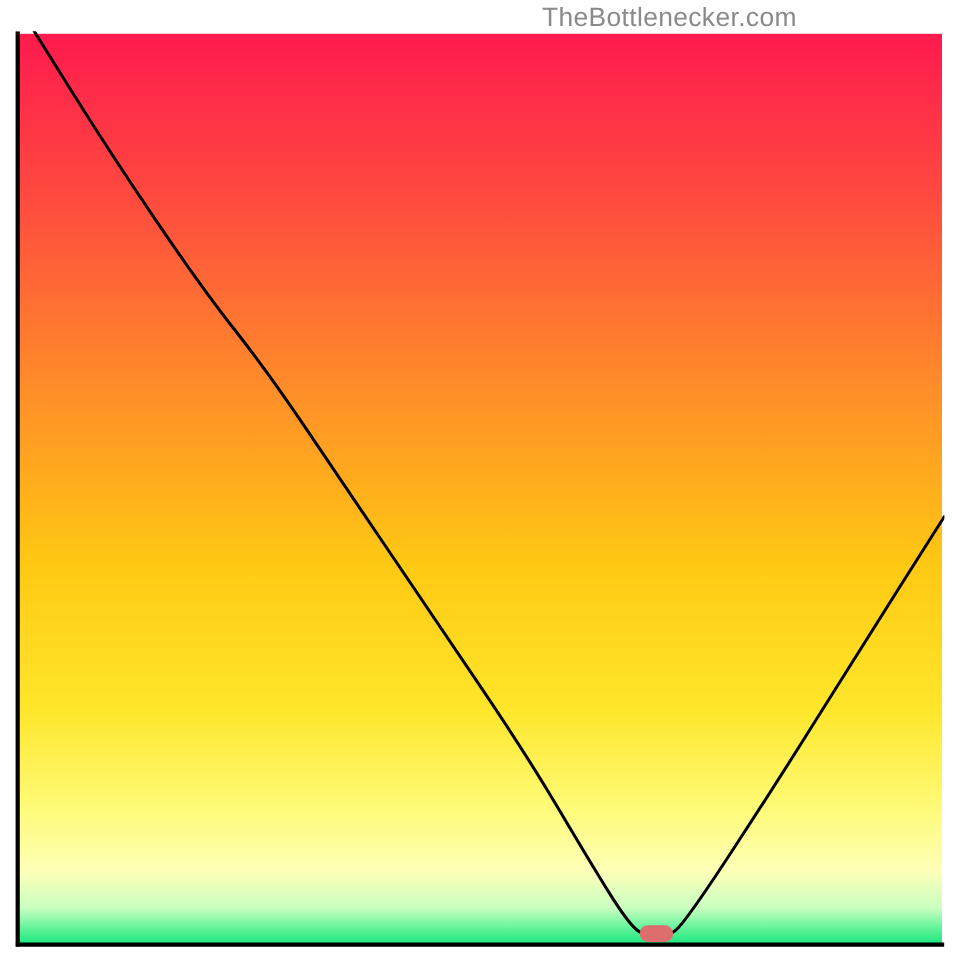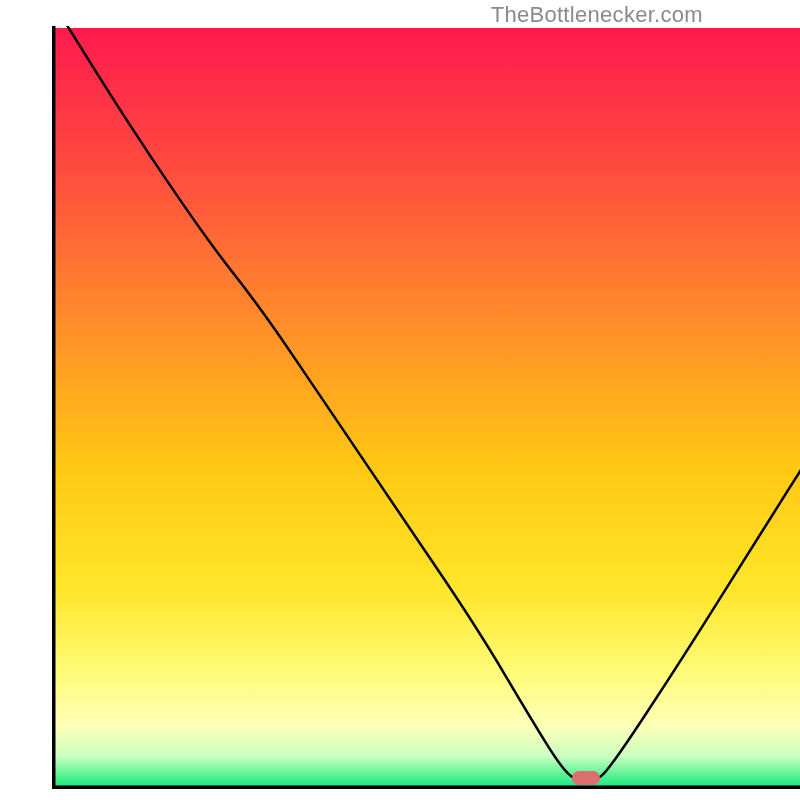--- a/index.html
+++ b/index.html
@@ -7,21 +7,20 @@
     padding: 0;
     width: 800px;
     height: 800px;
     background: #ffffff;
     font-family: Arial, Helvetica, sans-serif;
   }
   .container {
     position: relative;
     width: 676px;
     height: 800px;
-    margin-left: 39px;
   }
   .attribution {
     position: absolute;
     top: 2px;
     right: 12px;
     color: #8a8a8a;
     font-size: 22px;
     font-weight: 500;
     letter-spacing: 0.3px;
   }

